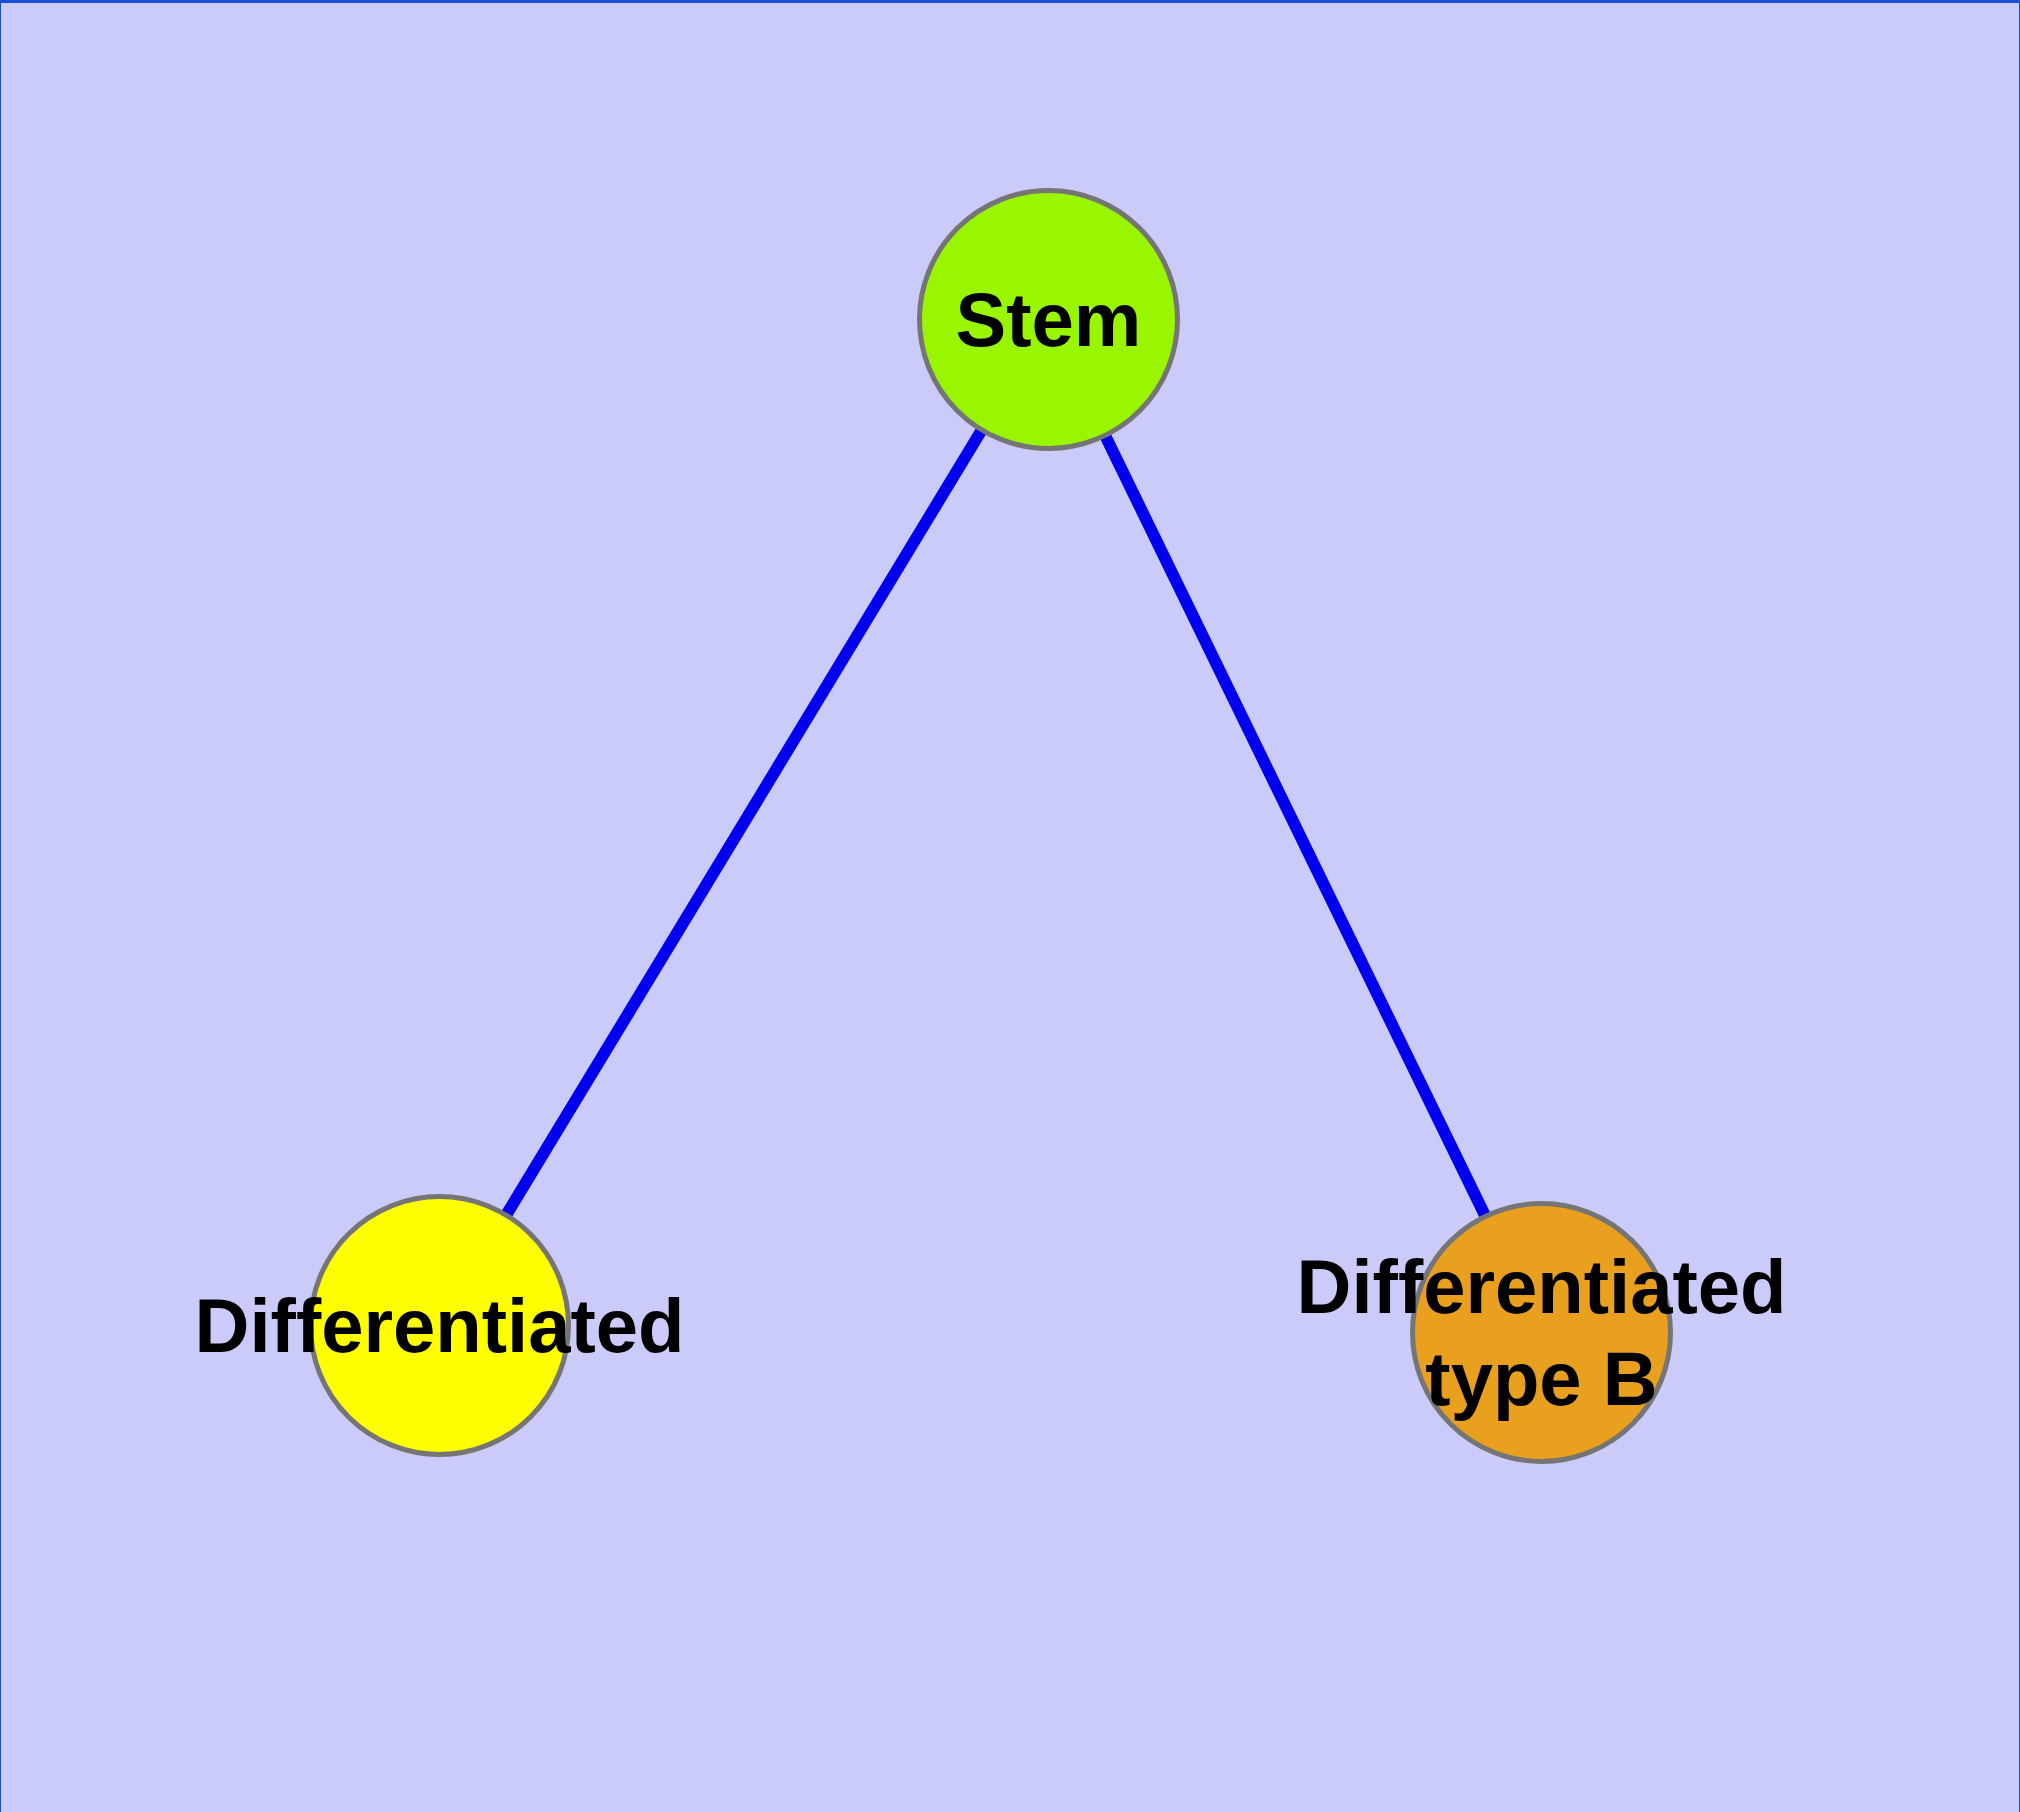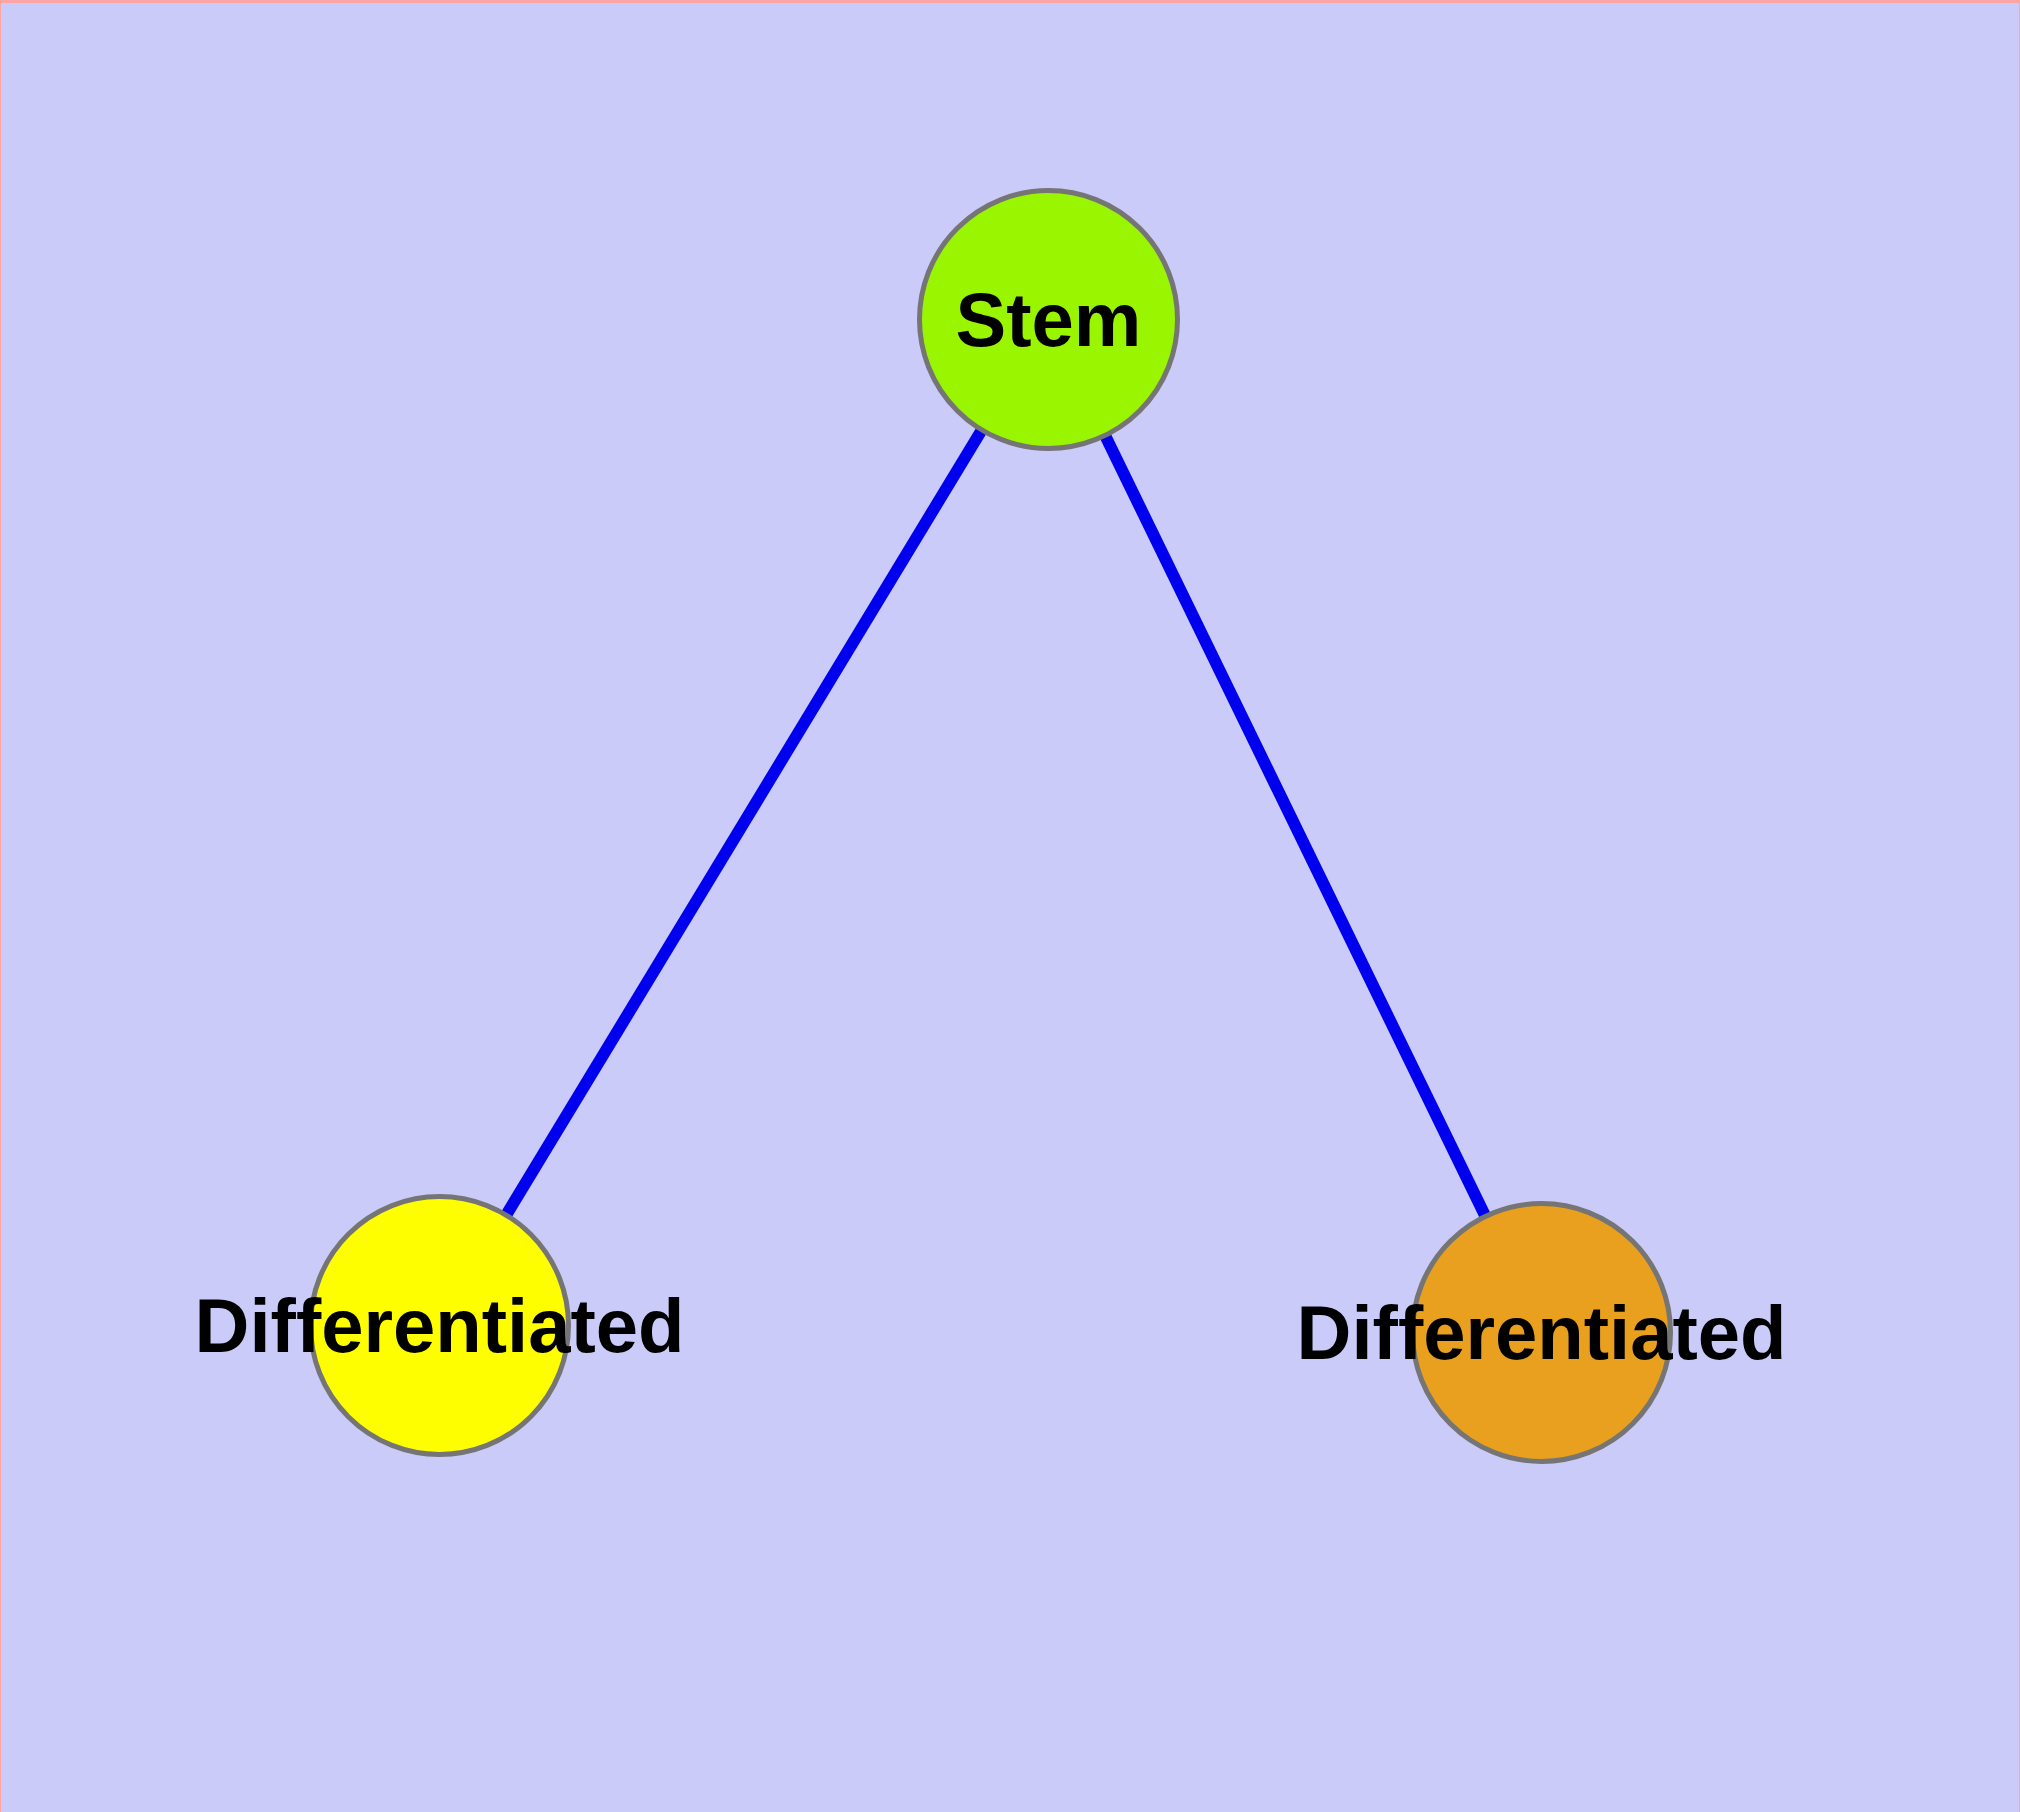--- a/index.html
+++ b/index.html
@@ -48,35 +48,36 @@
     font-weight: bold;
     font-size: 76px;
     line-height: 92px;
     letter-spacing: 0px;
     white-space: nowrap;
   }
 </style>
 </head>
 <body>
 
-<div class="stage" style="background: #fca5a5;">
+<div class="stage" style="background: #1d4ed8;">
   <div class="panel" style="background: rgb(203, 203, 250);"></div>
 
   <svg class="edges" xmlns="http://www.w3.org/2000/svg" viewBox="0 0 2384 2138" width="2021" height="1812">
     <line x1="1237" y1="377" x2="518" y2="1564" stroke="#0000ee" stroke-width="14"></line>
     <line x1="1237" y1="377" x2="1819" y2="1572" stroke="#0000ee" stroke-width="14"></line>
   </svg>
 
   <div class="node" style="left: 917px; top: 188px; width: 263px; height: 263px; background: rgb(154, 246, 0); border-width: 5.1px; border-color: rgb(117, 117, 117);"></div>
   <div class="node" style="left: 308px; top: 1194px; width: 263px; height: 263px; background: rgb(254, 254, 0); border-width: 5.1px; border-color: rgb(117, 117, 117);"></div>
   <div class="node" style="left: 1410px; top: 1201px; width: 263px; height: 263px; background: rgb(232, 160, 30); border-width: 5.1px; border-color: rgb(117, 117, 117);"></div>
 
   <div class="label" style="left: 667px; top: 184px; color: rgb(0, 0, 0);">
     <span>Stem</span>
   </div>
   <div class="label" style="left: 58px; top: 1190px; color: rgb(0, 0, 0);">
     <span>Differentiated</span>
   </div>
   <div class="label" style="left: 1160px; top: 1197px; color: rgb(0, 0, 0);">
     <span>Differentiated</span>
+    <span>type B</span>
   </div>
 </div>
 
 
 </body></html>

